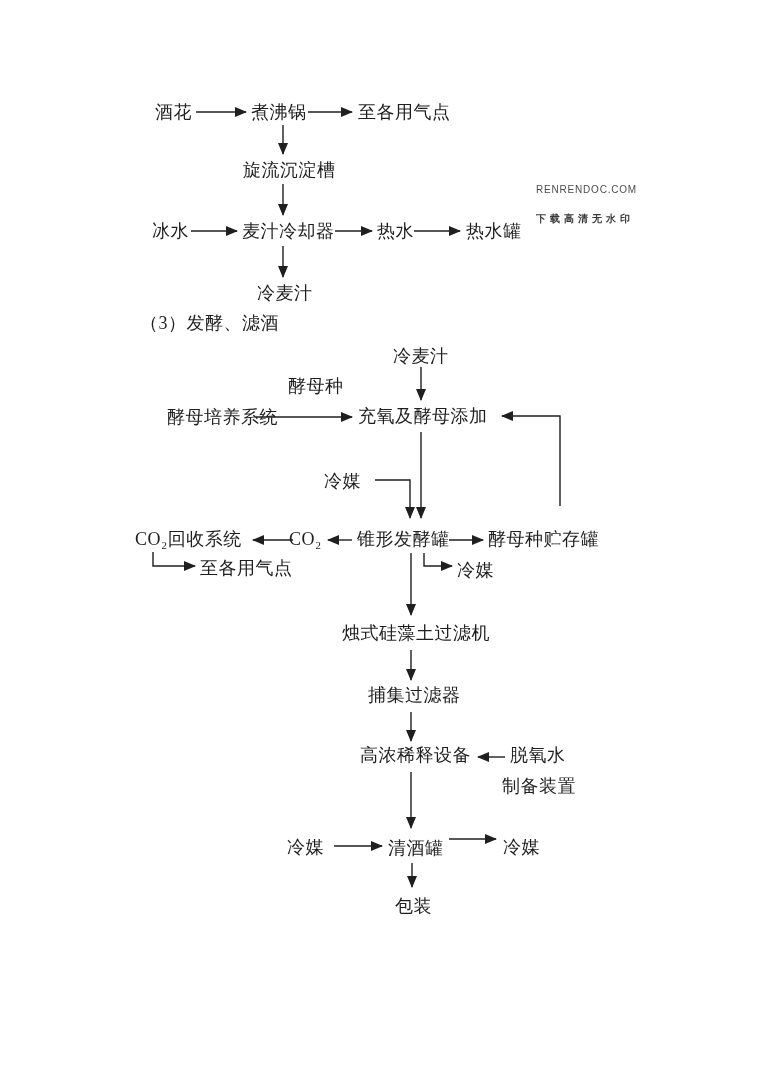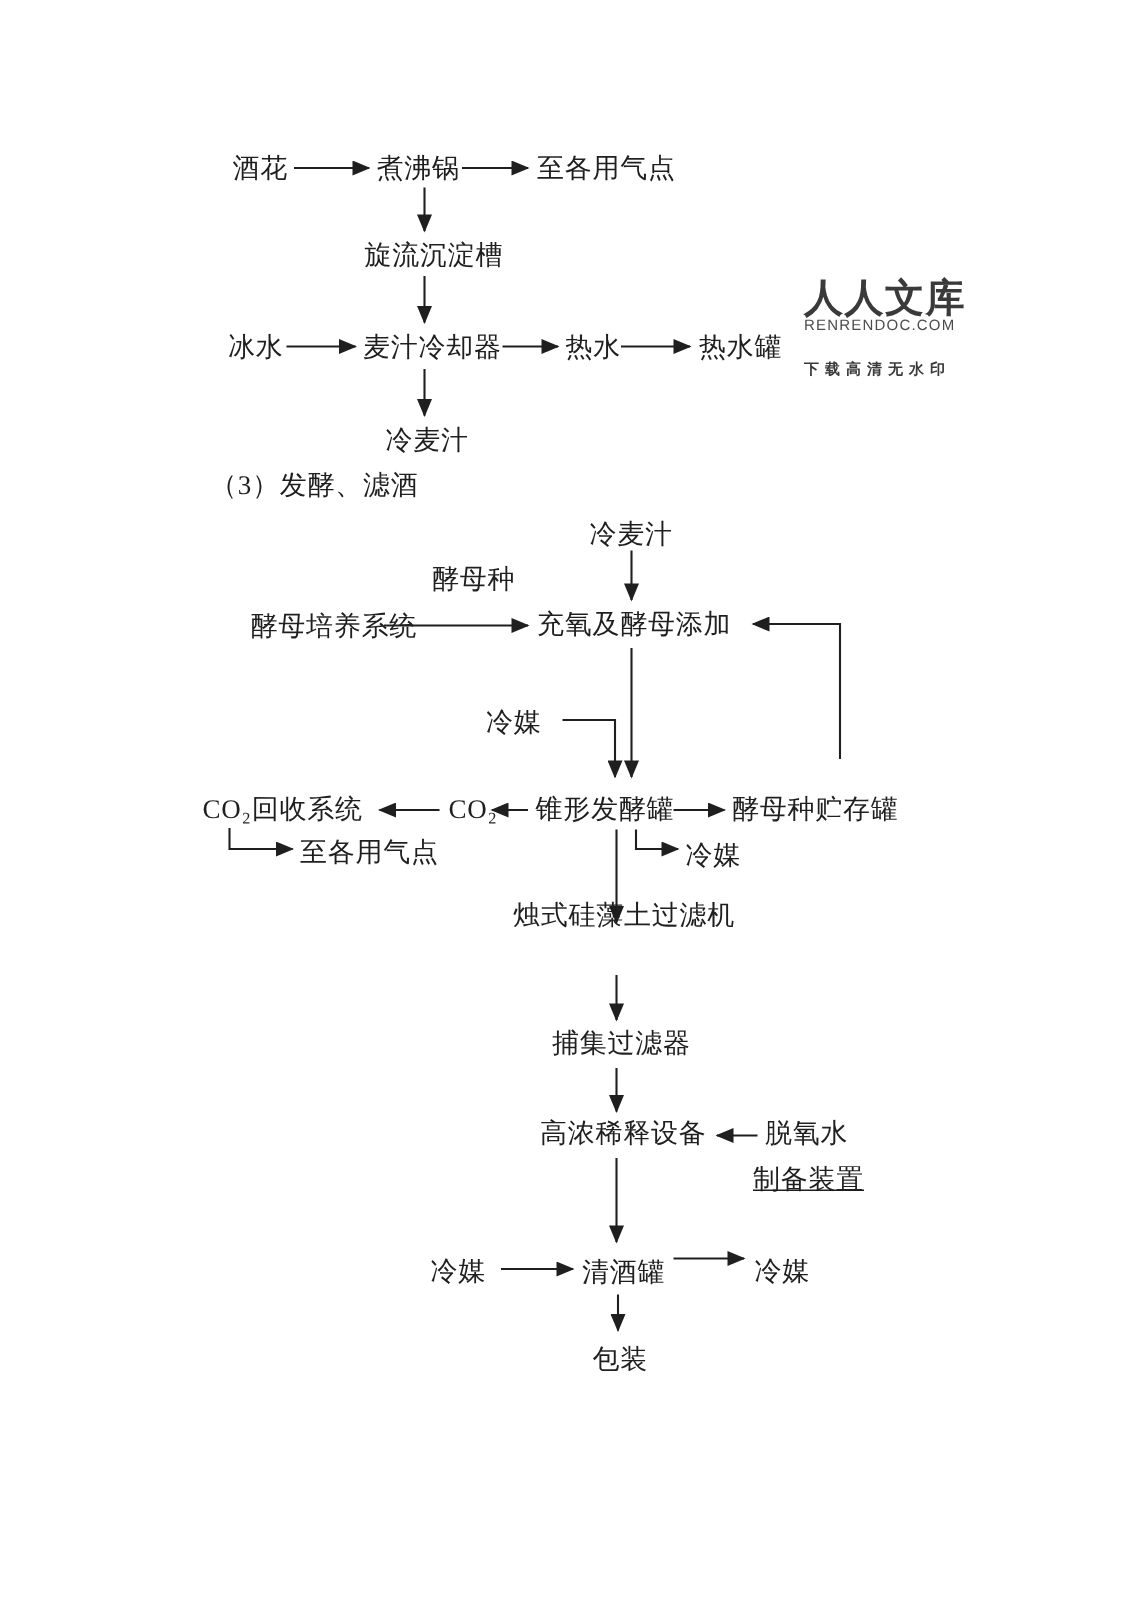--- a/index.html
+++ b/index.html
@@ -25,30 +25,30 @@
   .n-cooler{left:242px;top:221px;}
   .n-hotwater{left:377px;top:221px;}
   .n-hotwatertank{left:466px;top:221px;}
   .n-coldwort1{left:257px;top:283px;}
   .n-coldwort2{left:393px;top:346px;}
   .n-yeastseed{left:288px;top:376px;}
   .n-yeastculture{left:143px;top:407px;margin-left:24px;}
   .n-oxygenation{left:358px;top:406px;}
   .n-coolant1{left:324px;top:471px;}
   .n-co2recovery{left:135px;top:529px;}
-  .n-co2{left:299px;top:529px;}
+  .n-co2{left:289px;top:529px;}
   .n-fermenter{left:357px;top:529px;}
   .n-yeaststorage{left:488px;top:529px;}
   .n-gaspoints{left:200px;top:558px;}
   .n-coolant2{left:457px;top:560px;}
-  .n-candle{left:342px;top:600px;text-align:right;}
+  .n-candle{left:342px;top:623px;text-align:right;}
   .n-trap{left:368px;top:685px;}
   .n-dilution{left:360px;top:745px;}
   .n-deoxy{left:510px;top:745px;}
-  .n-prep{left:502px;top:776px;text-decoration:underline;}
+  .n-prep{left:502px;top:776px;}
   .n-coolant3{left:287px;top:837px;}
   .n-brighttank{left:388px;top:838px;}
   .n-coolant4{left:503px;top:837px;}
   .n-packaging{left:395px;top:896px;}
   
   .watermark{position:absolute;left:536px;top:184px;width:130px;}
   .wm-title{
     font-family:"Liberation Sans","DejaVu Sans",sans-serif;font-weight:bold;
     font-size:26px;line-height:28px;color:#3a3a3a;letter-spacing:1px;white-space:nowrap;
   }
@@ -129,18 +129,17 @@
   <div class="node n-trap">捕集过滤器</div>
   <div class="node n-dilution">高浓稀释设备</div>
   <div class="node n-deoxy">脱氧水</div>
   <div class="node n-prep">制备装置</div>
   <div class="node n-coolant3">冷媒</div>
   <div class="node n-brighttank">清酒罐</div>
   <div class="node n-coolant4">冷媒</div>
   <div class="node n-packaging">包装</div>
 
   <div class="watermark">
-    <div class="wm-title">人人文库</div>
     <div class="wm-domain">RENRENDOC.COM</div>
     <div class="wm-tagline">下载高清无水印</div>
   </div>
 
 </div>
 
 </body></html>

